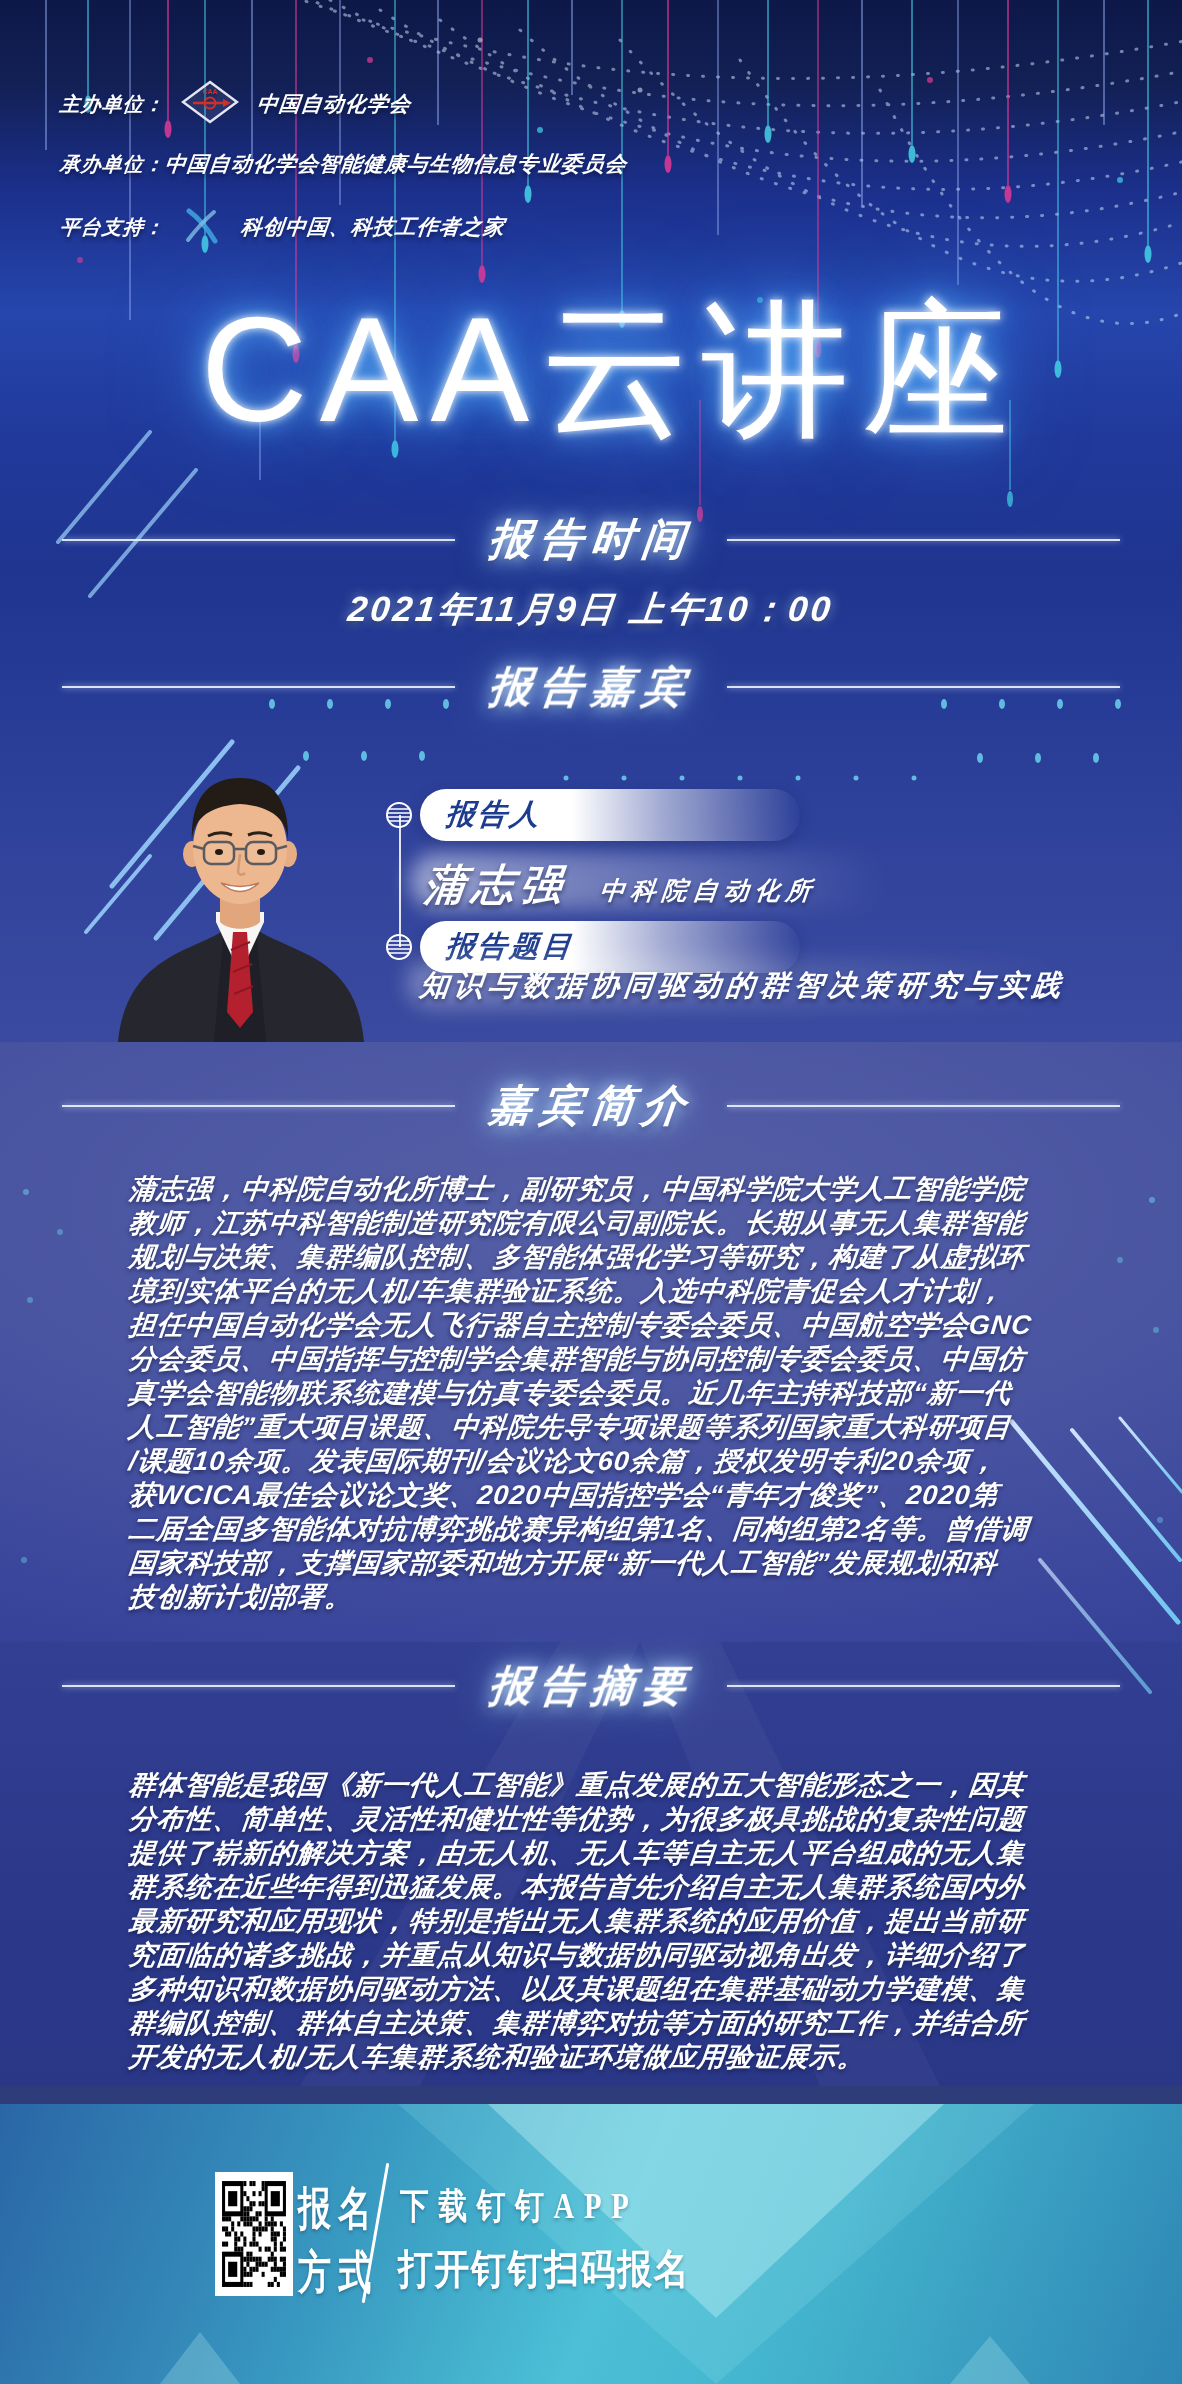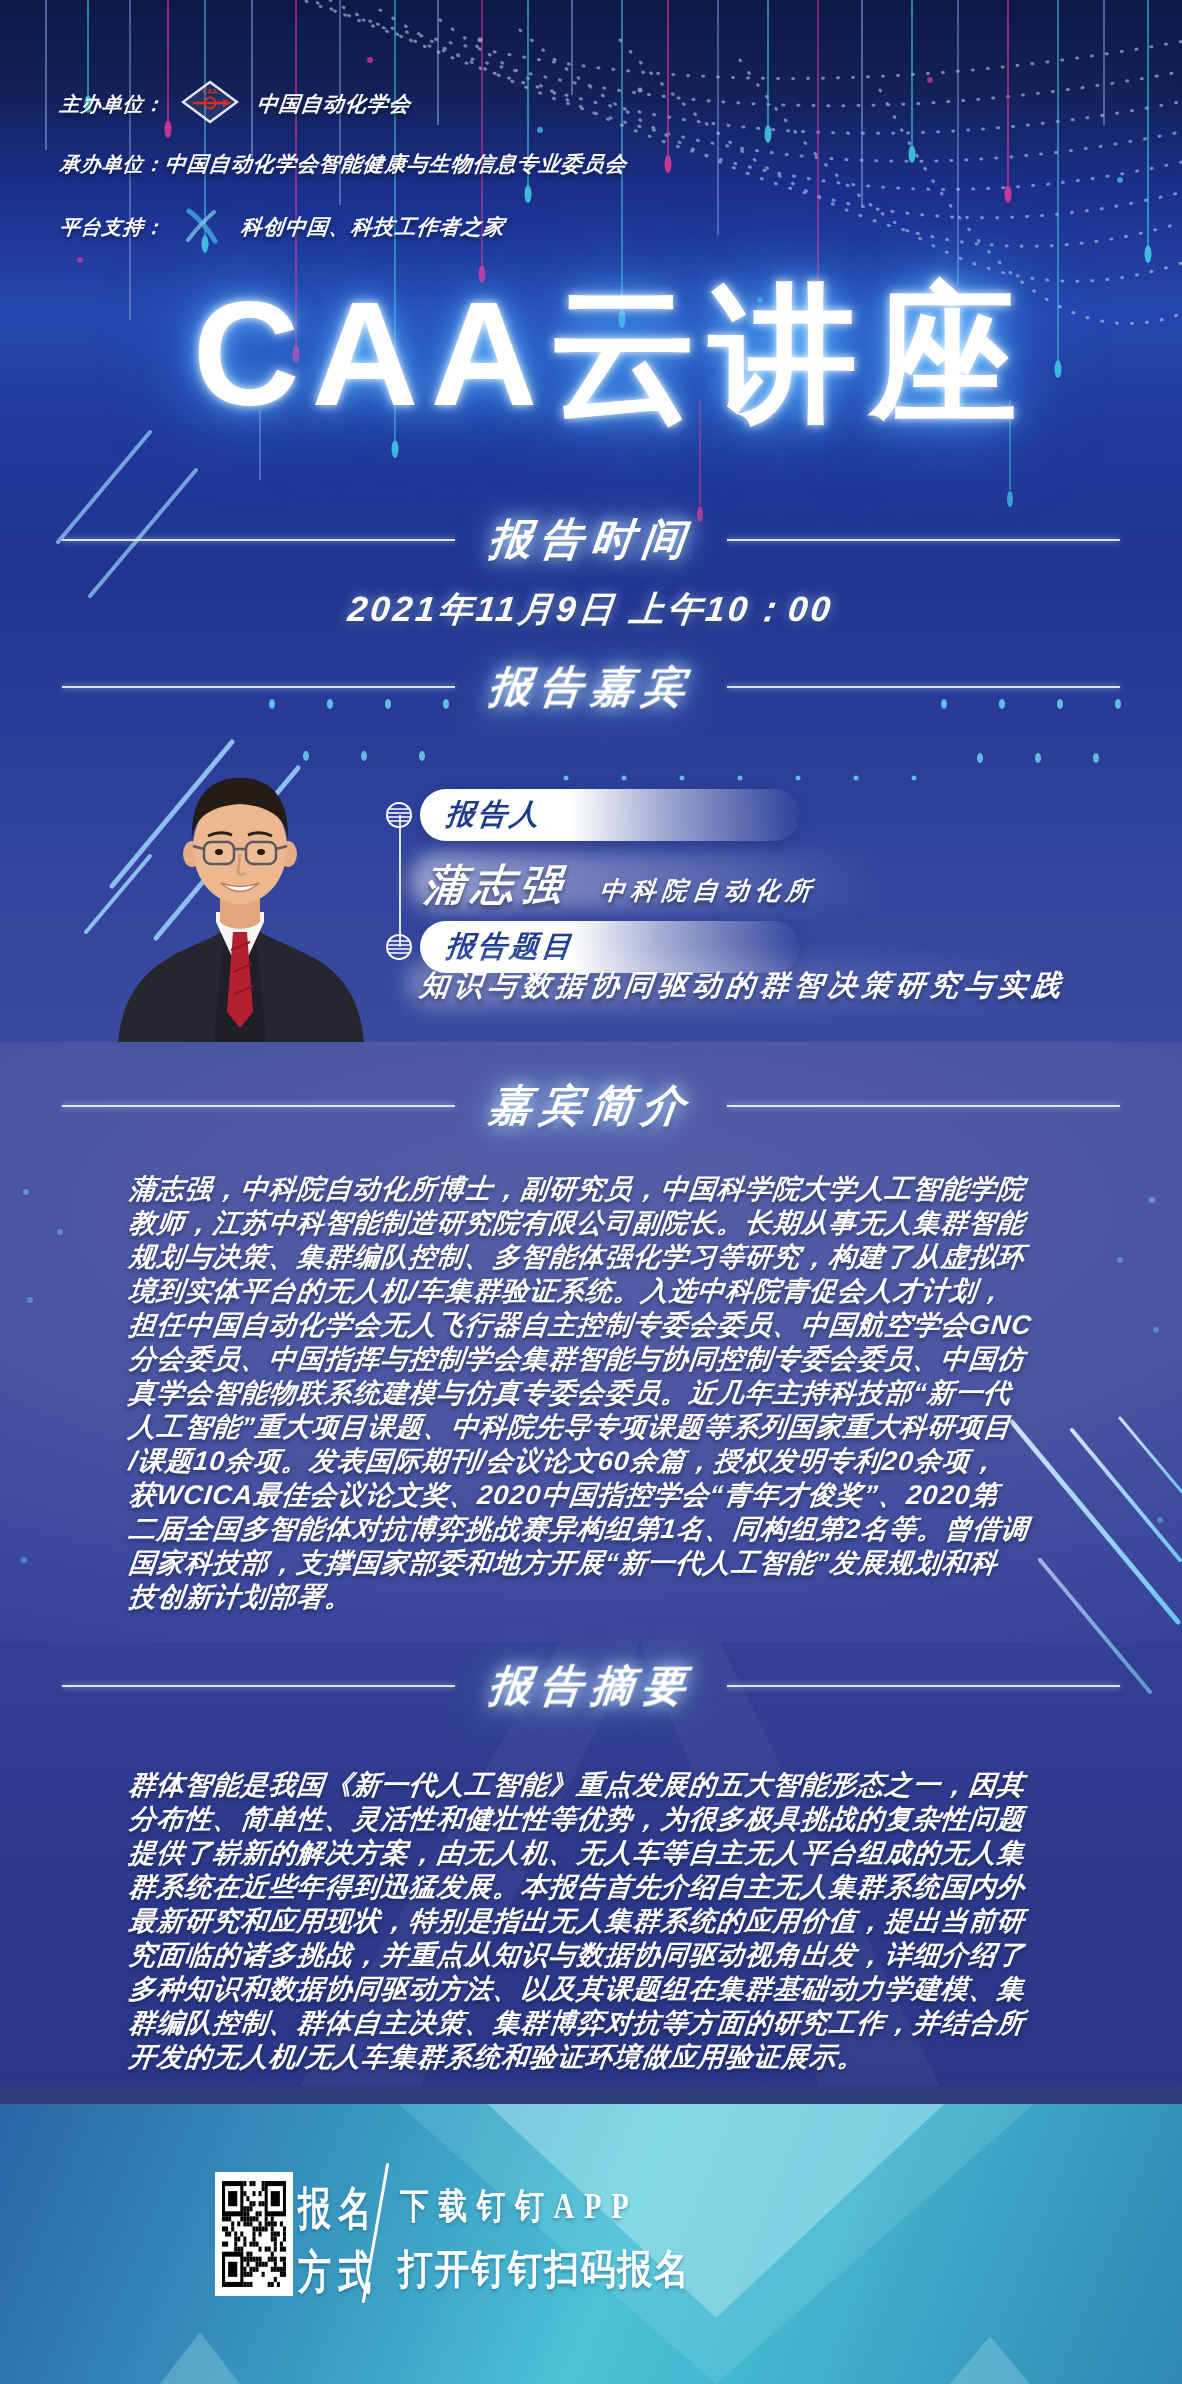--- a/index.html
+++ b/index.html
@@ -23,22 +23,22 @@
   .org-row{position:absolute;display:flex;align-items:center;font-weight:bold;z-index:2;}
   .org-label{font-size:20px;letter-spacing:1px;}
   .org-name{font-size:21px;letter-spacing:1px;}
   #org1{left:60px;top:84px;height:40px;}
   #org1 .org-name{margin-left:18px;}
   #org2{left:60px;top:148px;height:32px;}
   #org3{left:60px;top:206px;height:42px;}
   #org3 .org-name{margin-left:20px;}
   .logo-box{margin-left:16px;}
   
-  #main-title{position:absolute;left:0;right:0;top:256px;text-align:center;z-index:2;
-    font-size:148px;font-weight:bold;letter-spacing:12px;color:#fff;
+  #main-title{position:absolute;left:0;right:0;top:272px;text-align:center;z-index:2;
+    font-size:148px;font-weight:normal;letter-spacing:12px;color:#fff;
     text-shadow:0 0 10px rgba(255,255,255,.95),0 0 28px rgba(95,190,255,.95),
       0 0 60px rgba(62,150,255,.85),0 0 95px rgba(62,150,255,.6);padding-left:40px;}
   
   .sec-head{position:absolute;left:62px;right:62px;display:flex;align-items:center;z-index:2;height:54px;}
   .hline{flex:1;height:2px;background:#eaf2ff;opacity:.92;box-shadow:0 0 6px rgba(220,240,255,.8);}
   .sec-head .txt{margin:0 34px;font-size:43px;font-weight:bold;letter-spacing:8px;color:#fff;
     text-shadow:0 0 16px rgba(200,230,255,.95),0 0 36px rgba(140,200,255,.8),0 3px 5px rgba(15,30,80,.5);}
   #head-time{top:513px;}
   #head-guest{top:660px;}
   #head-bio{top:1079px;}

